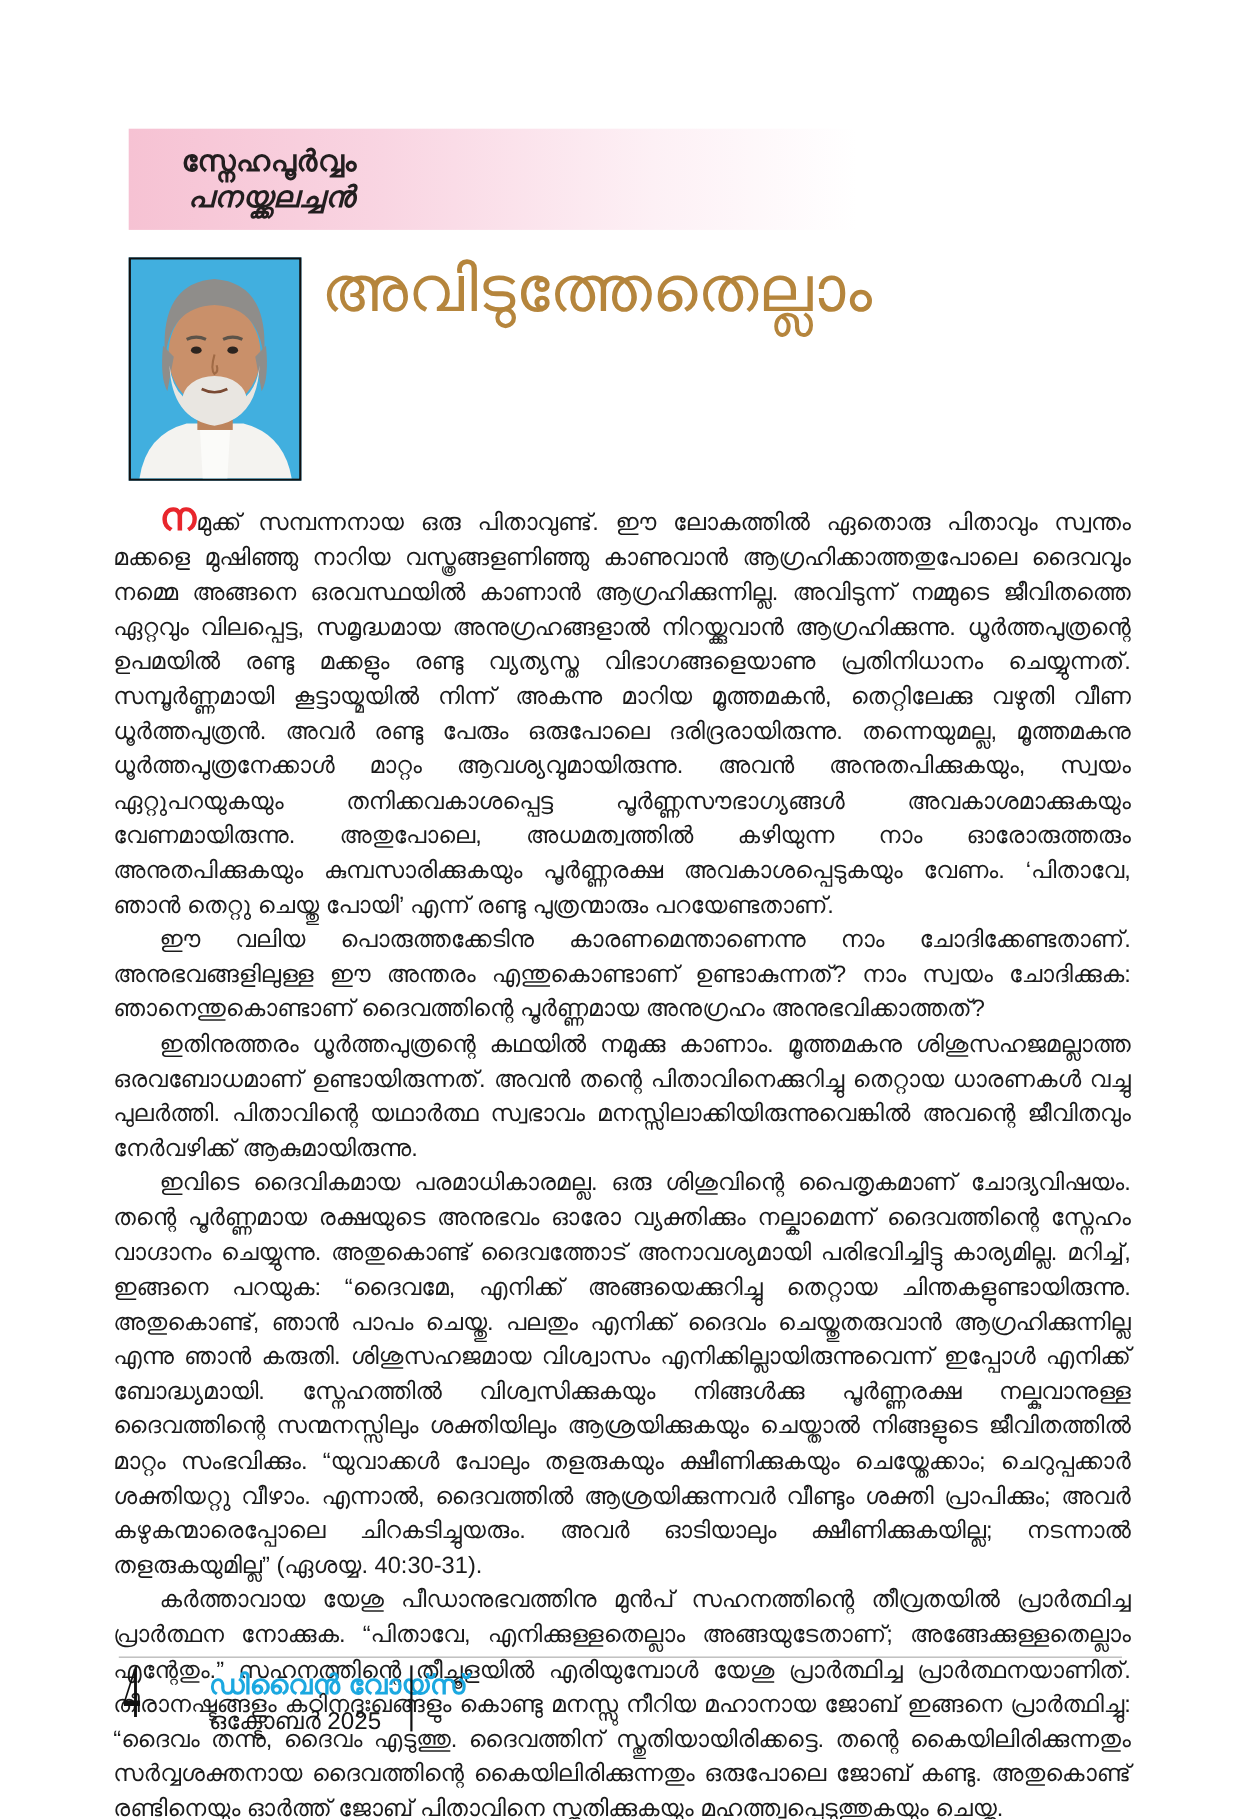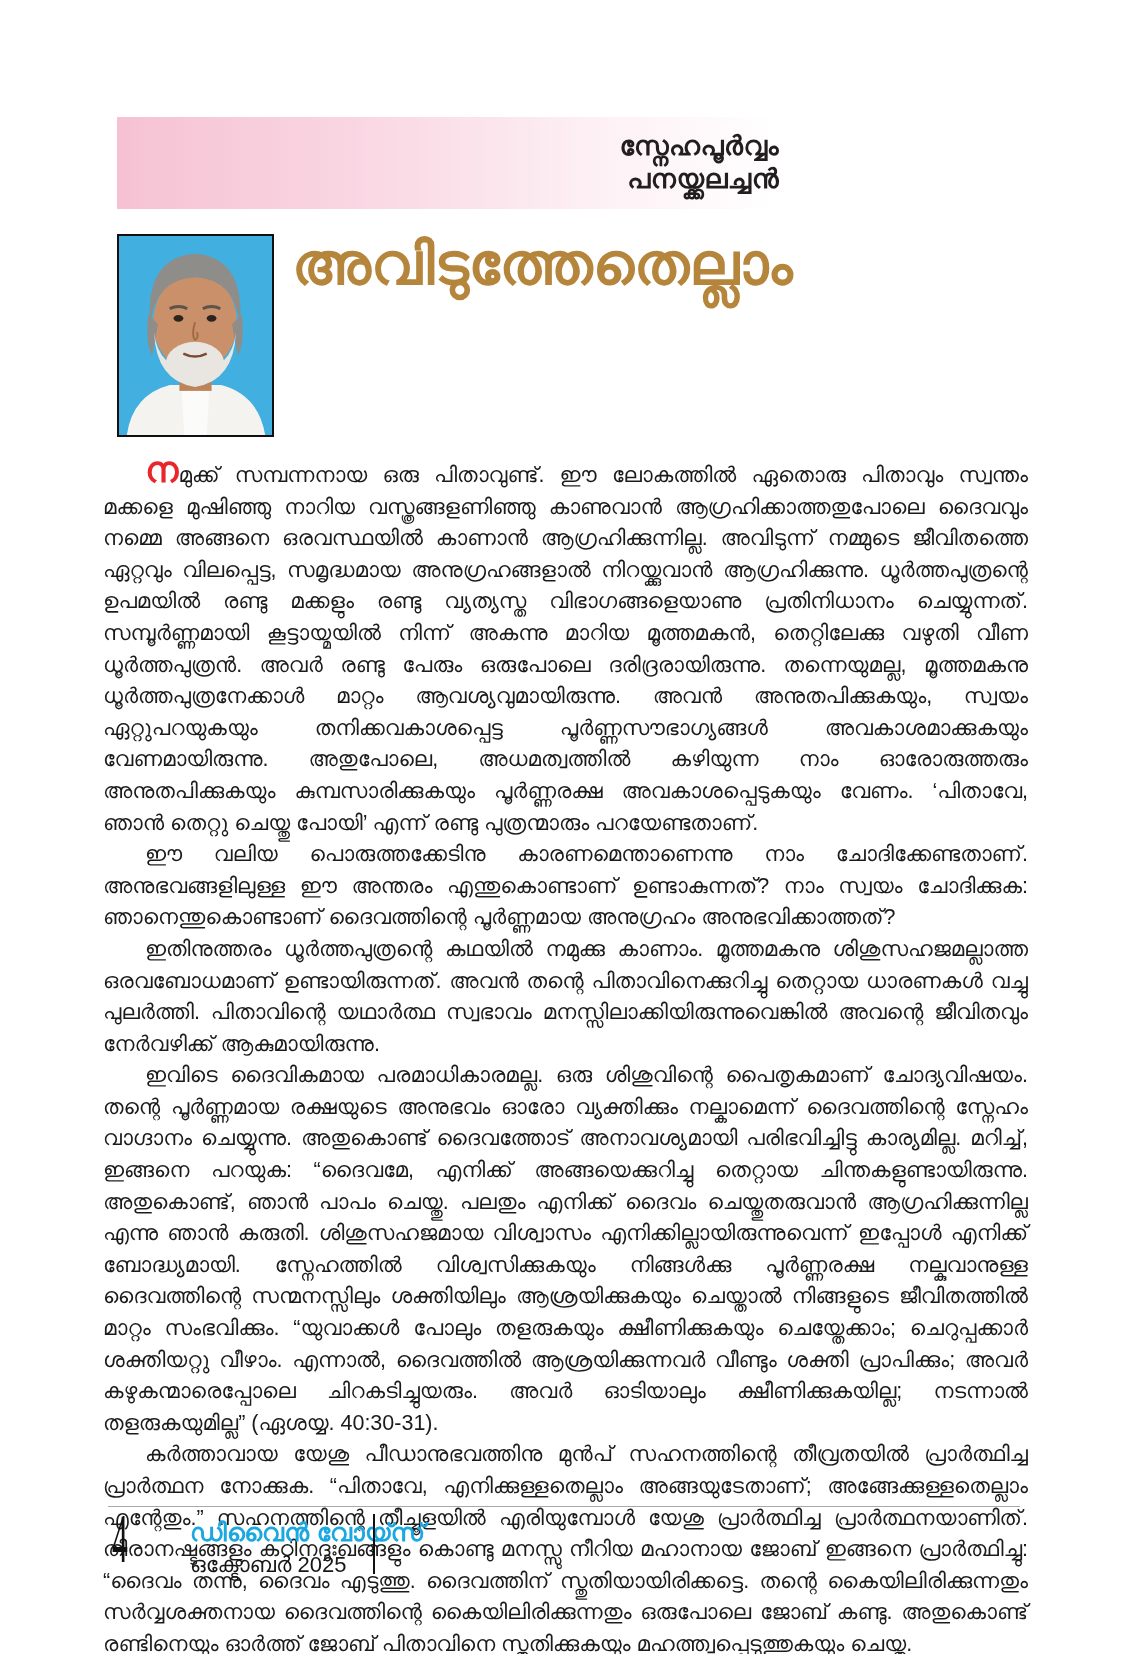--- a/index.html
+++ b/index.html
@@ -13,34 +13,34 @@
     overflow:hidden;
   }
   
   .header-strap{
     position:absolute;left:117px;top:117px;width:662px;height:92px;
     background:linear-gradient(to right,#f6c2d3 0%,#f9d5e2 35%,#fdf0f5 72%,#ffffff 100%);
     display:flex;flex-direction:column;justify-content:center;
     padding-left:48px;box-sizing:border-box;
   }
   .header-strap .l1,.header-strap .l2{
-    font-weight:bold;font-size:27px;line-height:33px;color:#221e1f;letter-spacing:.5px;text-align:right;
+    font-weight:bold;font-size:27px;line-height:33px;color:#221e1f;letter-spacing:.5px;
   }
-  .header-strap .l2{padding-left:6px;}
+  .header-strap .l2{padding-left:6px;font-style:italic;}
   
   .photo-frame{
     position:absolute;left:117px;top:234px;width:157px;height:203px;
     border:2px solid #101010;box-sizing:border-box;background:#41afdf;
   }
   .photo-frame svg{display:block;width:100%;height:100%;}
   
   .article-title{
     position:absolute;left:292px;top:224px;width:760px;
     font-size:58px;line-height:80px;color:#b5853c;
-    font-weight:bold;letter-spacing:0;
+    font-weight:normal;letter-spacing:0;
   }
   
   .article-body{
     position:absolute;left:103px;top:460px;width:925px;
     font-size:21.5px;line-height:31.6px;text-align:justify;
   }
   .article-body p.para{margin:0;text-indent:42px;}
   .article-body .seg.italic{}
   .lead-initial{
     font-size:36px;font-weight:bold;color:#e8262c;line-height:0;

